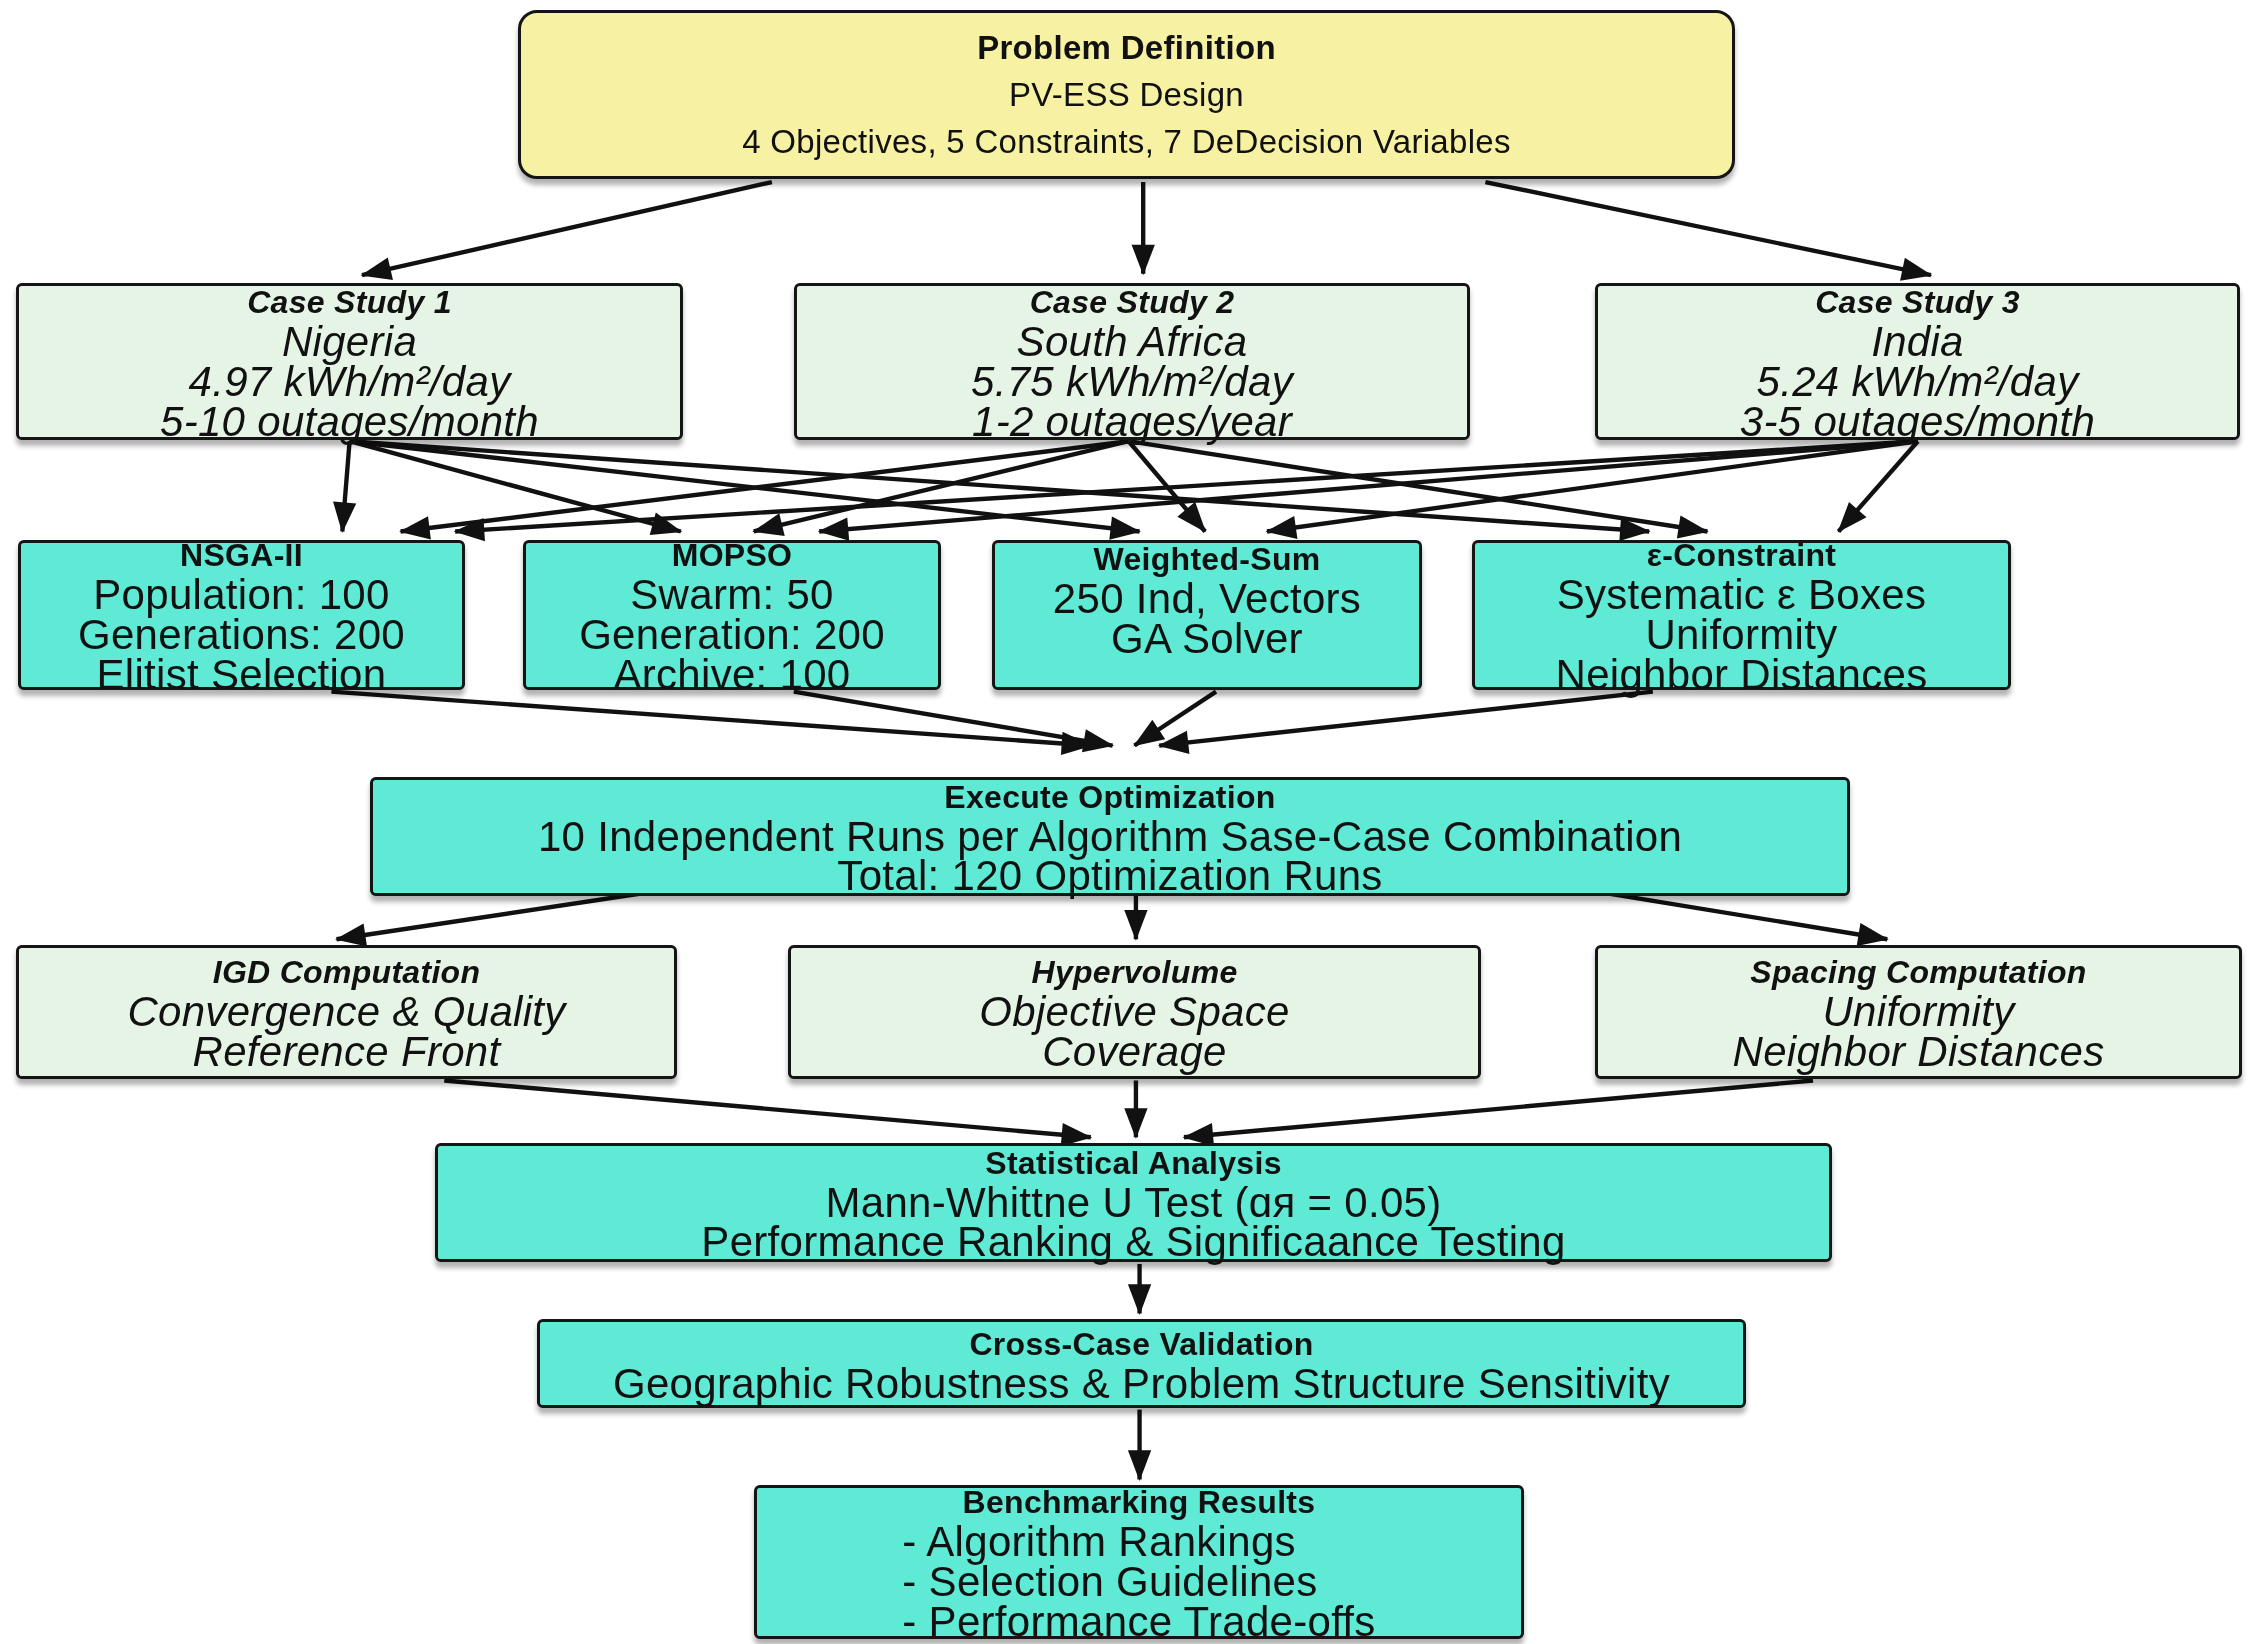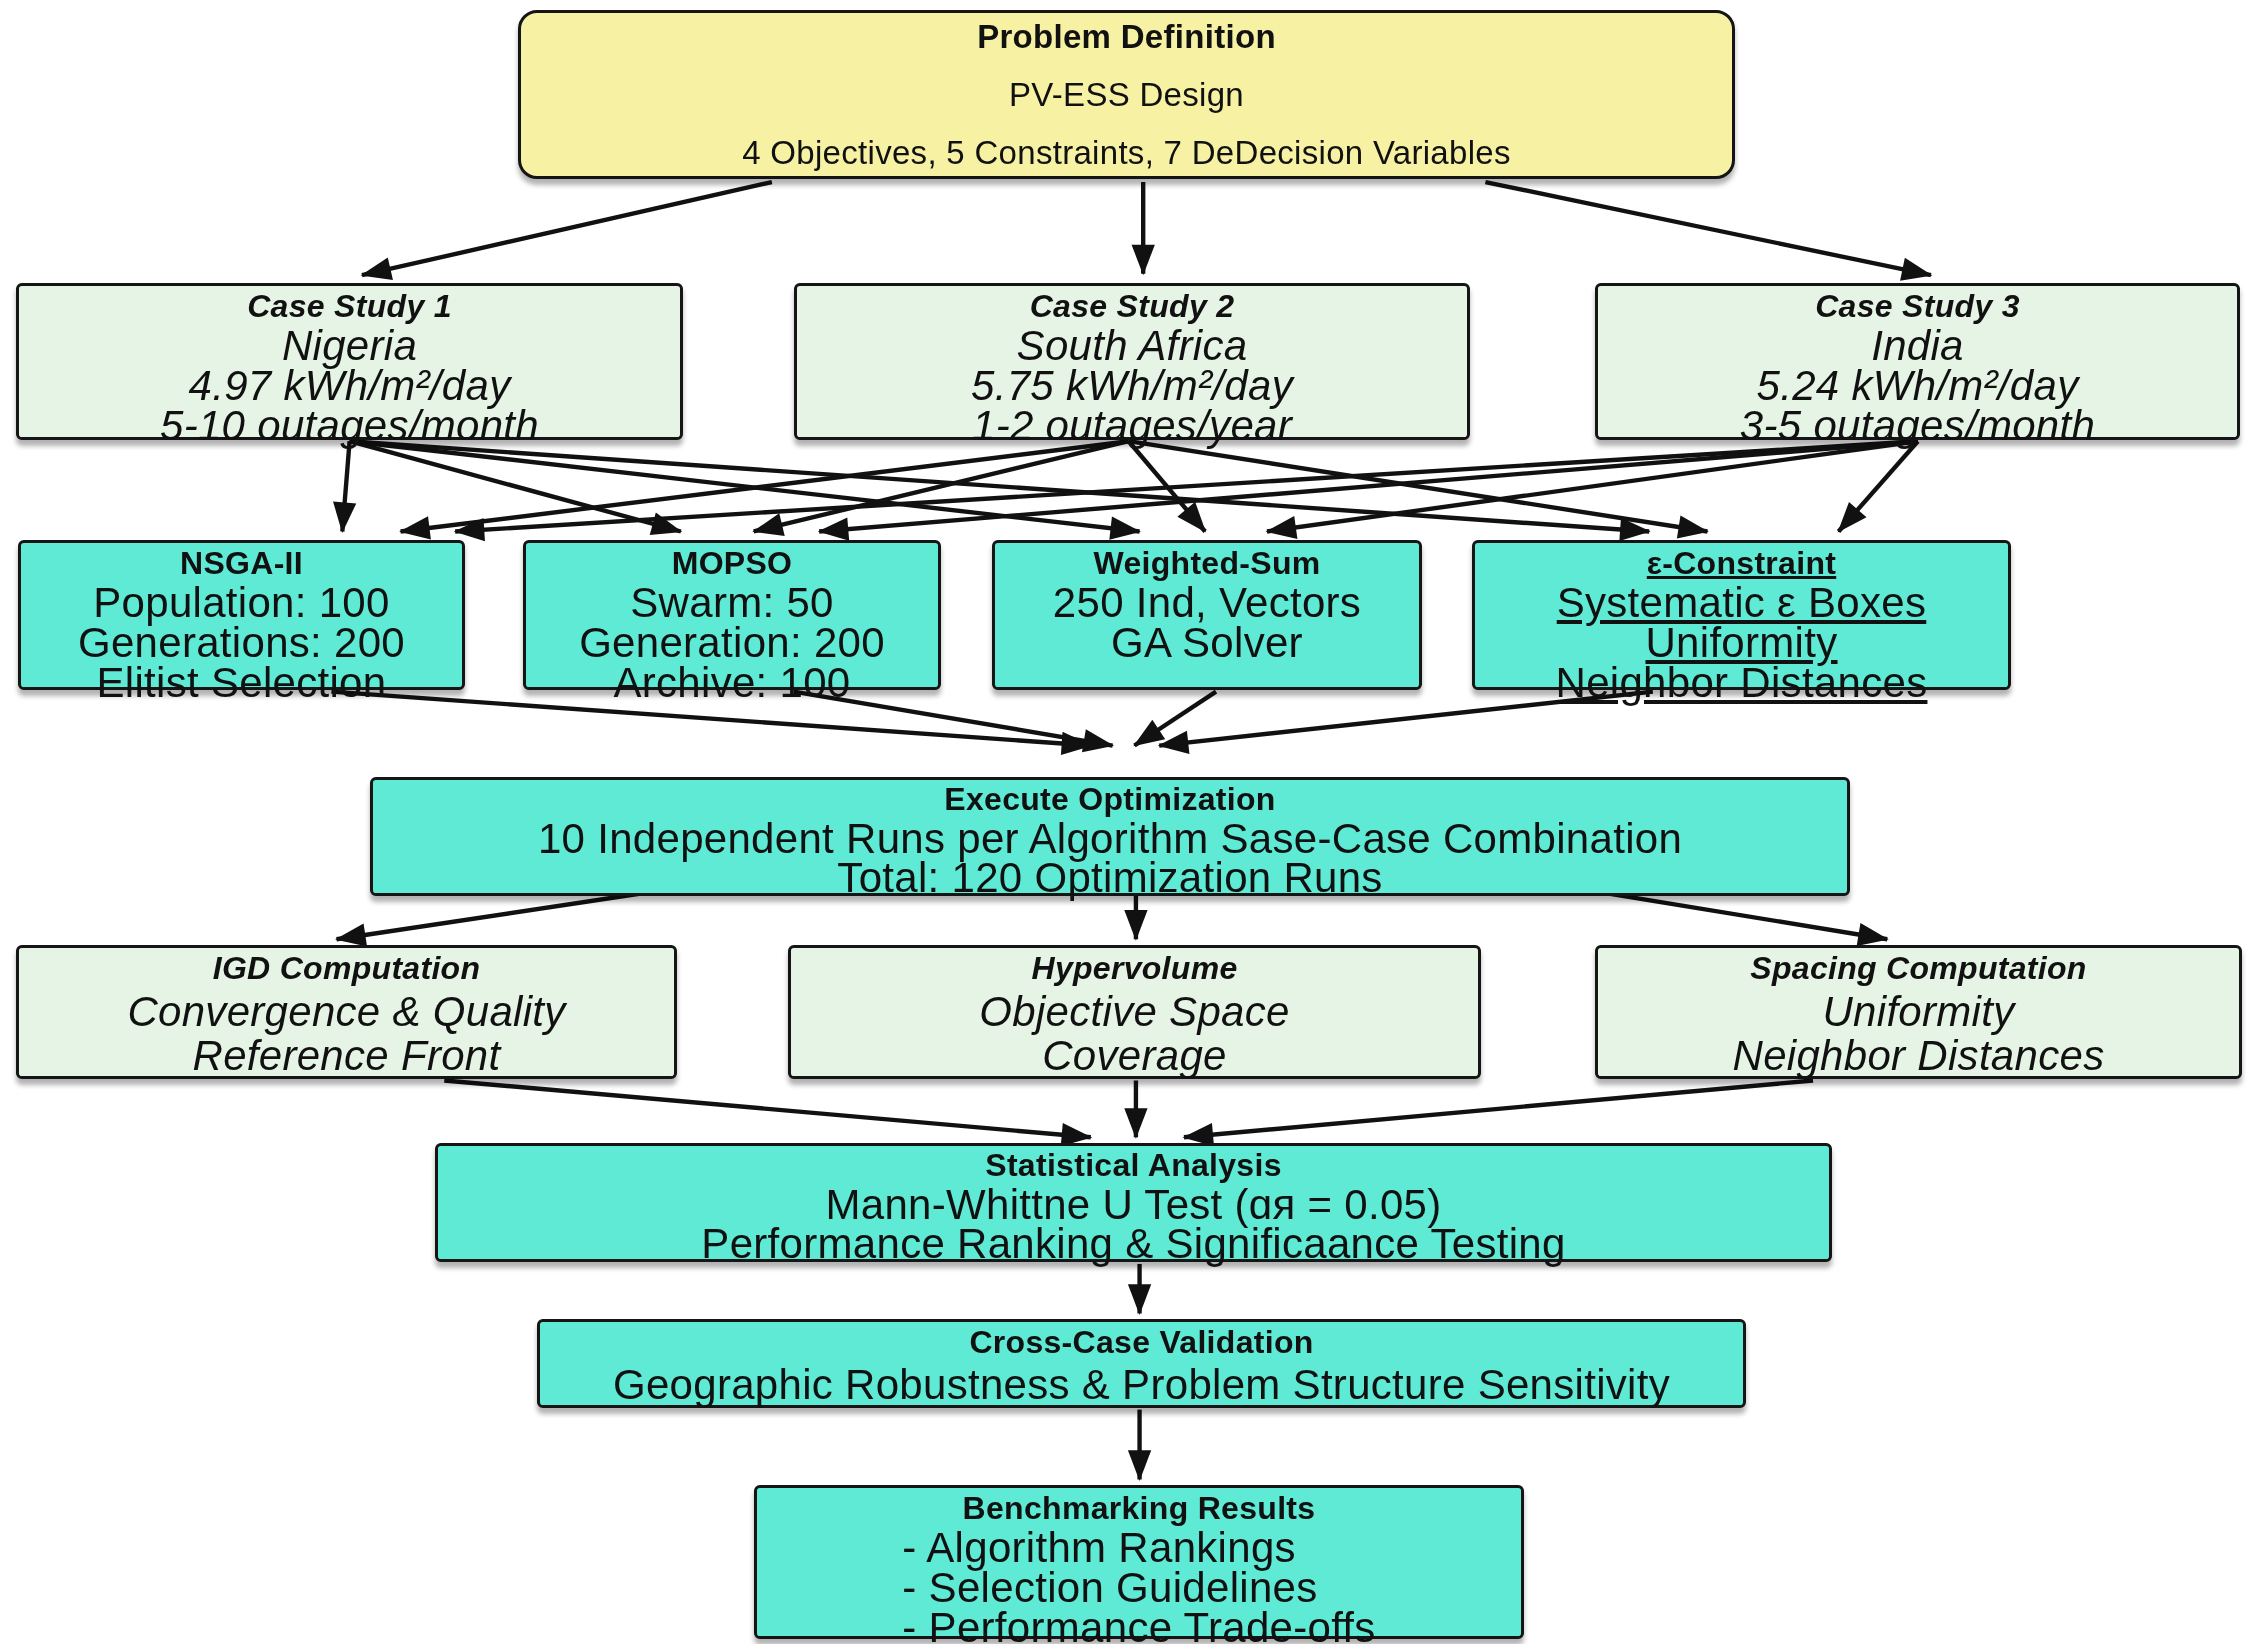--- a/index.html
+++ b/index.html
@@ -8,21 +8,21 @@
     width:2250px;height:1644px;
     background:#ffffff;
     font-family:"Liberation Sans",sans-serif;
     color:#111;
     overflow:hidden;
   }
   #arrow-layer{position:absolute;left:0;top:0;width:2250px;height:1644px;}
   #arrow-layer line{stroke:#111111;stroke-width:6;}
   .node{
     position:absolute;
-    display:flex;flex-direction:column;justify-content:space-between;align-items:center;
+    display:flex;flex-direction:column;justify-content:center;align-items:center;
     text-align:center;
     border:3.6px solid #151515;
     border-radius:5.8px;
     box-sizing:border-box;
     box-shadow:0 5.1px 5.1px rgba(0,0,0,0.30);
   }
   .yellow{background:#f6f1a3;}
   .green{background:#e6f4e6;font-style:italic;}
   .blue{background:#5eead4;}
   .ln{font-size:42px;line-height:40px;font-weight:500;letter-spacing:0.3px;white-space:nowrap;}
@@ -118,21 +118,21 @@
     <div class="ln">Generation: 200</div>
     <div class="ln">Archive: 100</div>
   </div>
 
   <div class="node blue" style="left:992px;top:540px;width:430px;height:150px;padding-bottom:33px;">
     <div class="ln t">Weighted-Sum</div>
     <div class="ln">250 Ind, Vectors</div>
     <div class="ln">GA Solver</div>
   </div>
 
-  <div class="node blue" style="left:1472px;top:540px;width:539px;height:150px;text-decoration:underline;">
+  <div class="node blue" style="left:1472px;top:540px;width:539px;height:150px;">
     <div class="ln t">ε-Constraint</div>
     <div class="ln">Systematic ε Boxes</div>
     <div class="ln">Uniformity</div>
     <div class="ln">Neighbor Distances</div>
   </div>
 
   <div class="node blue" id="node-execute" style="left:370px;top:777px;width:1480px;height:119px;">
     <div class="ln t">Execute Optimization</div>
     <div class="ln">10 Independent Runs per Algorithm Sase-Case Combination</div>
     <div class="ln">Total: 120 Optimization Runs</div>

